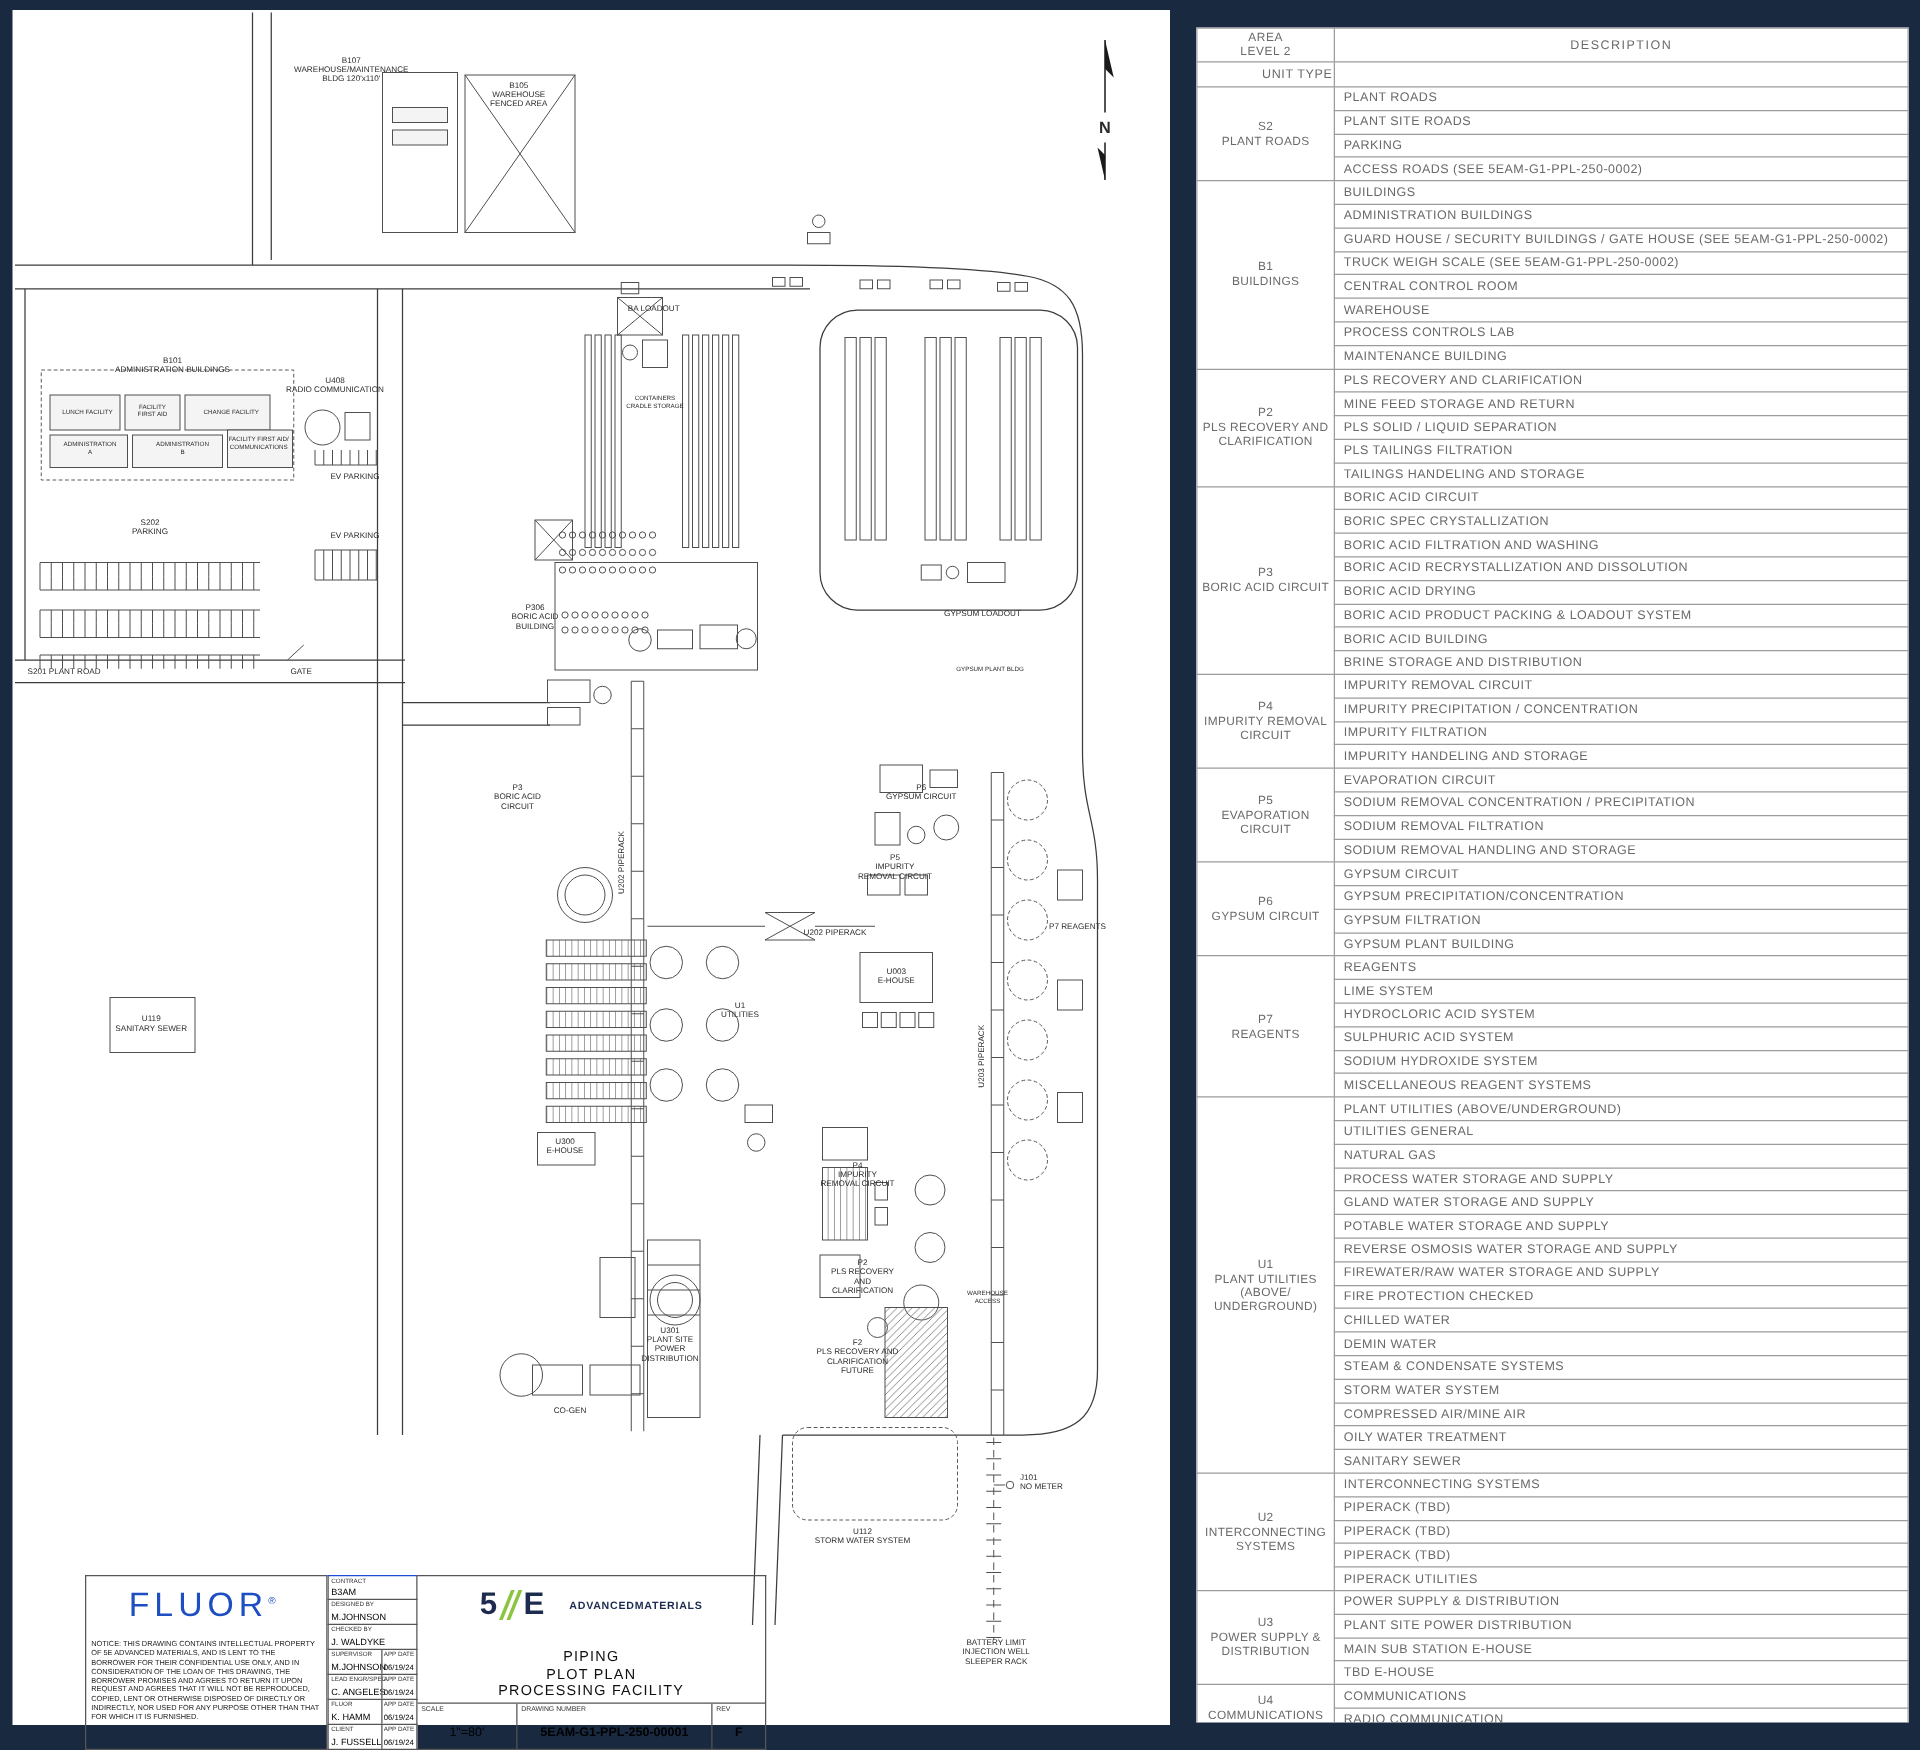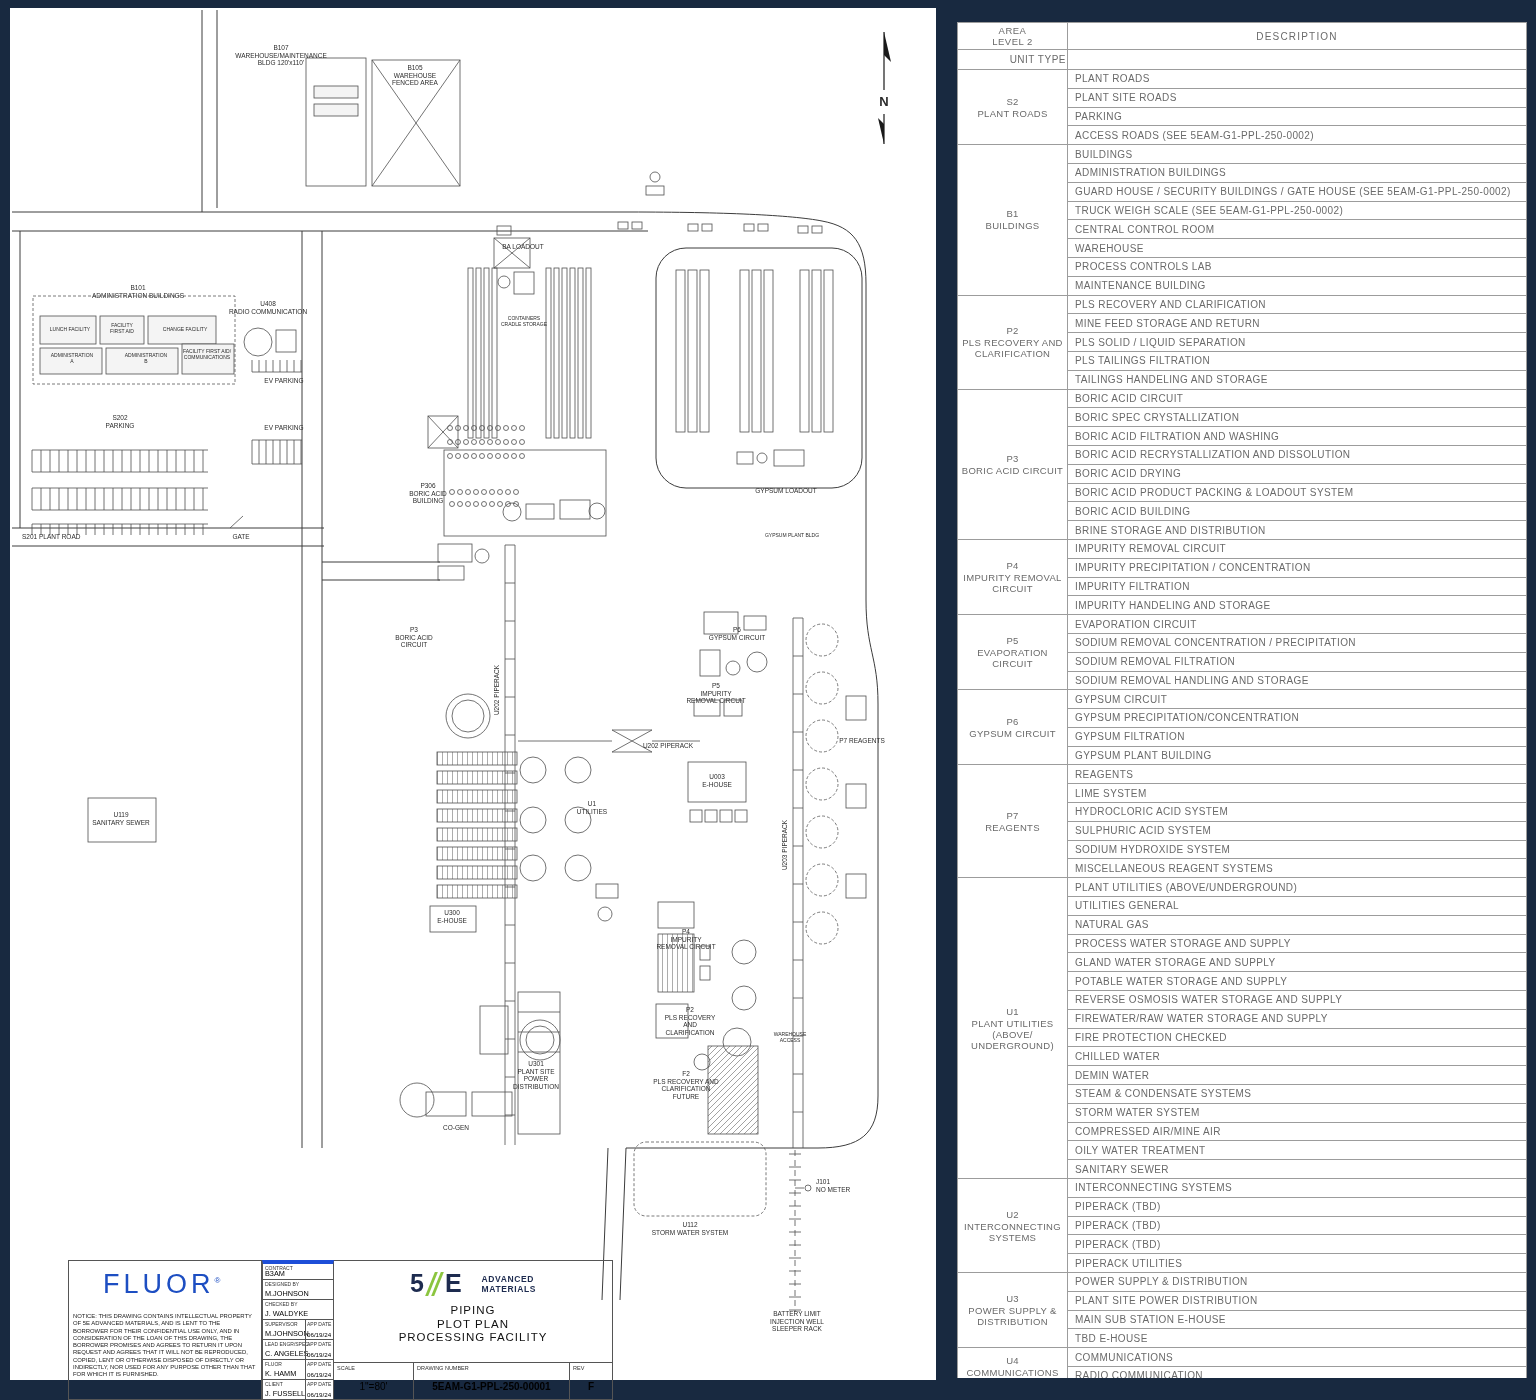--- a/index.html
+++ b/index.html
@@ -22,36 +22,36 @@
   .road{stroke:#3c3c3c;stroke-width:1;fill:none;}
 
   
   .title-block{position:absolute;left:58px;top:1252px;width:545px;height:140px;color:#1b1b1b;}
   .tb-left{position:absolute;left:0;top:0;width:194px;height:140px;border:1px solid #555;box-sizing:border-box;}
   .fluor{margin:8px 0 0 34px;font-size:27px;font-weight:normal;letter-spacing:4px;color:#1d4ec2;}
   .fluor .reg{font-size:8px;vertical-align:super;letter-spacing:0;}
   .notice{position:absolute;left:4px;right:4px;top:52px;font-size:5.9px;line-height:7.3px;color:#222;}
   .tb-people{position:absolute;left:194px;top:0;width:72px;height:140px;}
   .p-cell{position:relative;height:20px;border:1px solid #555;border-top:none;box-sizing:border-box;background:#fff;}
-  .p-cell:first-child{border-top:4px solid #1d4ed8;}
+  .p-cell:first-child{border-top:1px solid #1d4ed8;}
   .p-label{position:absolute;top:1px;left:2px;font-size:5px;color:#333;white-space:nowrap;}
   .p-value{position:absolute;bottom:1px;left:2px;font-size:7.3px;color:#000;white-space:nowrap;}
   .p-date{position:absolute;right:0;top:0;bottom:0;width:27px;border-left:1px solid #555;}
   .p-date .p-label{left:1px;}
   .p-date .p-value{left:1px;font-size:6.2px;}
   .tb-center{position:absolute;left:266px;top:0;width:279px;height:140px;border:1px solid #555;border-left:none;box-sizing:border-box;}
   .logo5e{display:flex;align-items:center;justify-content:center;margin-top:10px;gap:4px;}
   .l5,.lE{font-size:25px;font-weight:bold;color:#1d2b4f;line-height:25px;}
   .lslash{display:inline-block;width:13px;height:24px;position:relative;}
   .lslash i{position:absolute;top:0;bottom:0;width:3px;background:#8bc53f;transform:skewX(-22deg);}
   .lslash i:first-child{left:2px;}
   .lslash i:last-child{left:8px;}
-  .ltext{display:flex;flex-direction:column;margin-left:16px;}
+  .ltext{display:flex;flex-direction:row;margin-left:16px;}
   .ltext b{font-size:8.5px;letter-spacing:0.6px;color:#1d2b4f;line-height:10px;}
-  .tb-title{margin-top:8px;text-align:center;font-size:11.5px;letter-spacing:1px;color:#111;line-height:13.5px;}
+  .tb-title{margin-top:24px;text-align:center;font-size:11.5px;letter-spacing:1px;color:#111;line-height:13.5px;}
   .tb-bottom{position:absolute;left:0;right:0;bottom:0;height:36px;border-top:1px solid #555;display:flex;}
   .tb-cell{position:relative;border-right:1px solid #555;box-sizing:border-box;}
   .cell-scale{width:80px;}
   .cell-dn{flex:1;}
   .cell-rev{width:42px;border-right:none;}
   .cell-label{position:absolute;top:2px;left:3px;font-size:5.5px;color:#333;}
   .cell-value{position:absolute;bottom:7px;left:0;right:0;text-align:center;font-size:10px;color:#000;}
   .cell-dn .cell-value,.cell-rev .cell-value{font-weight:bold;}
 
   

